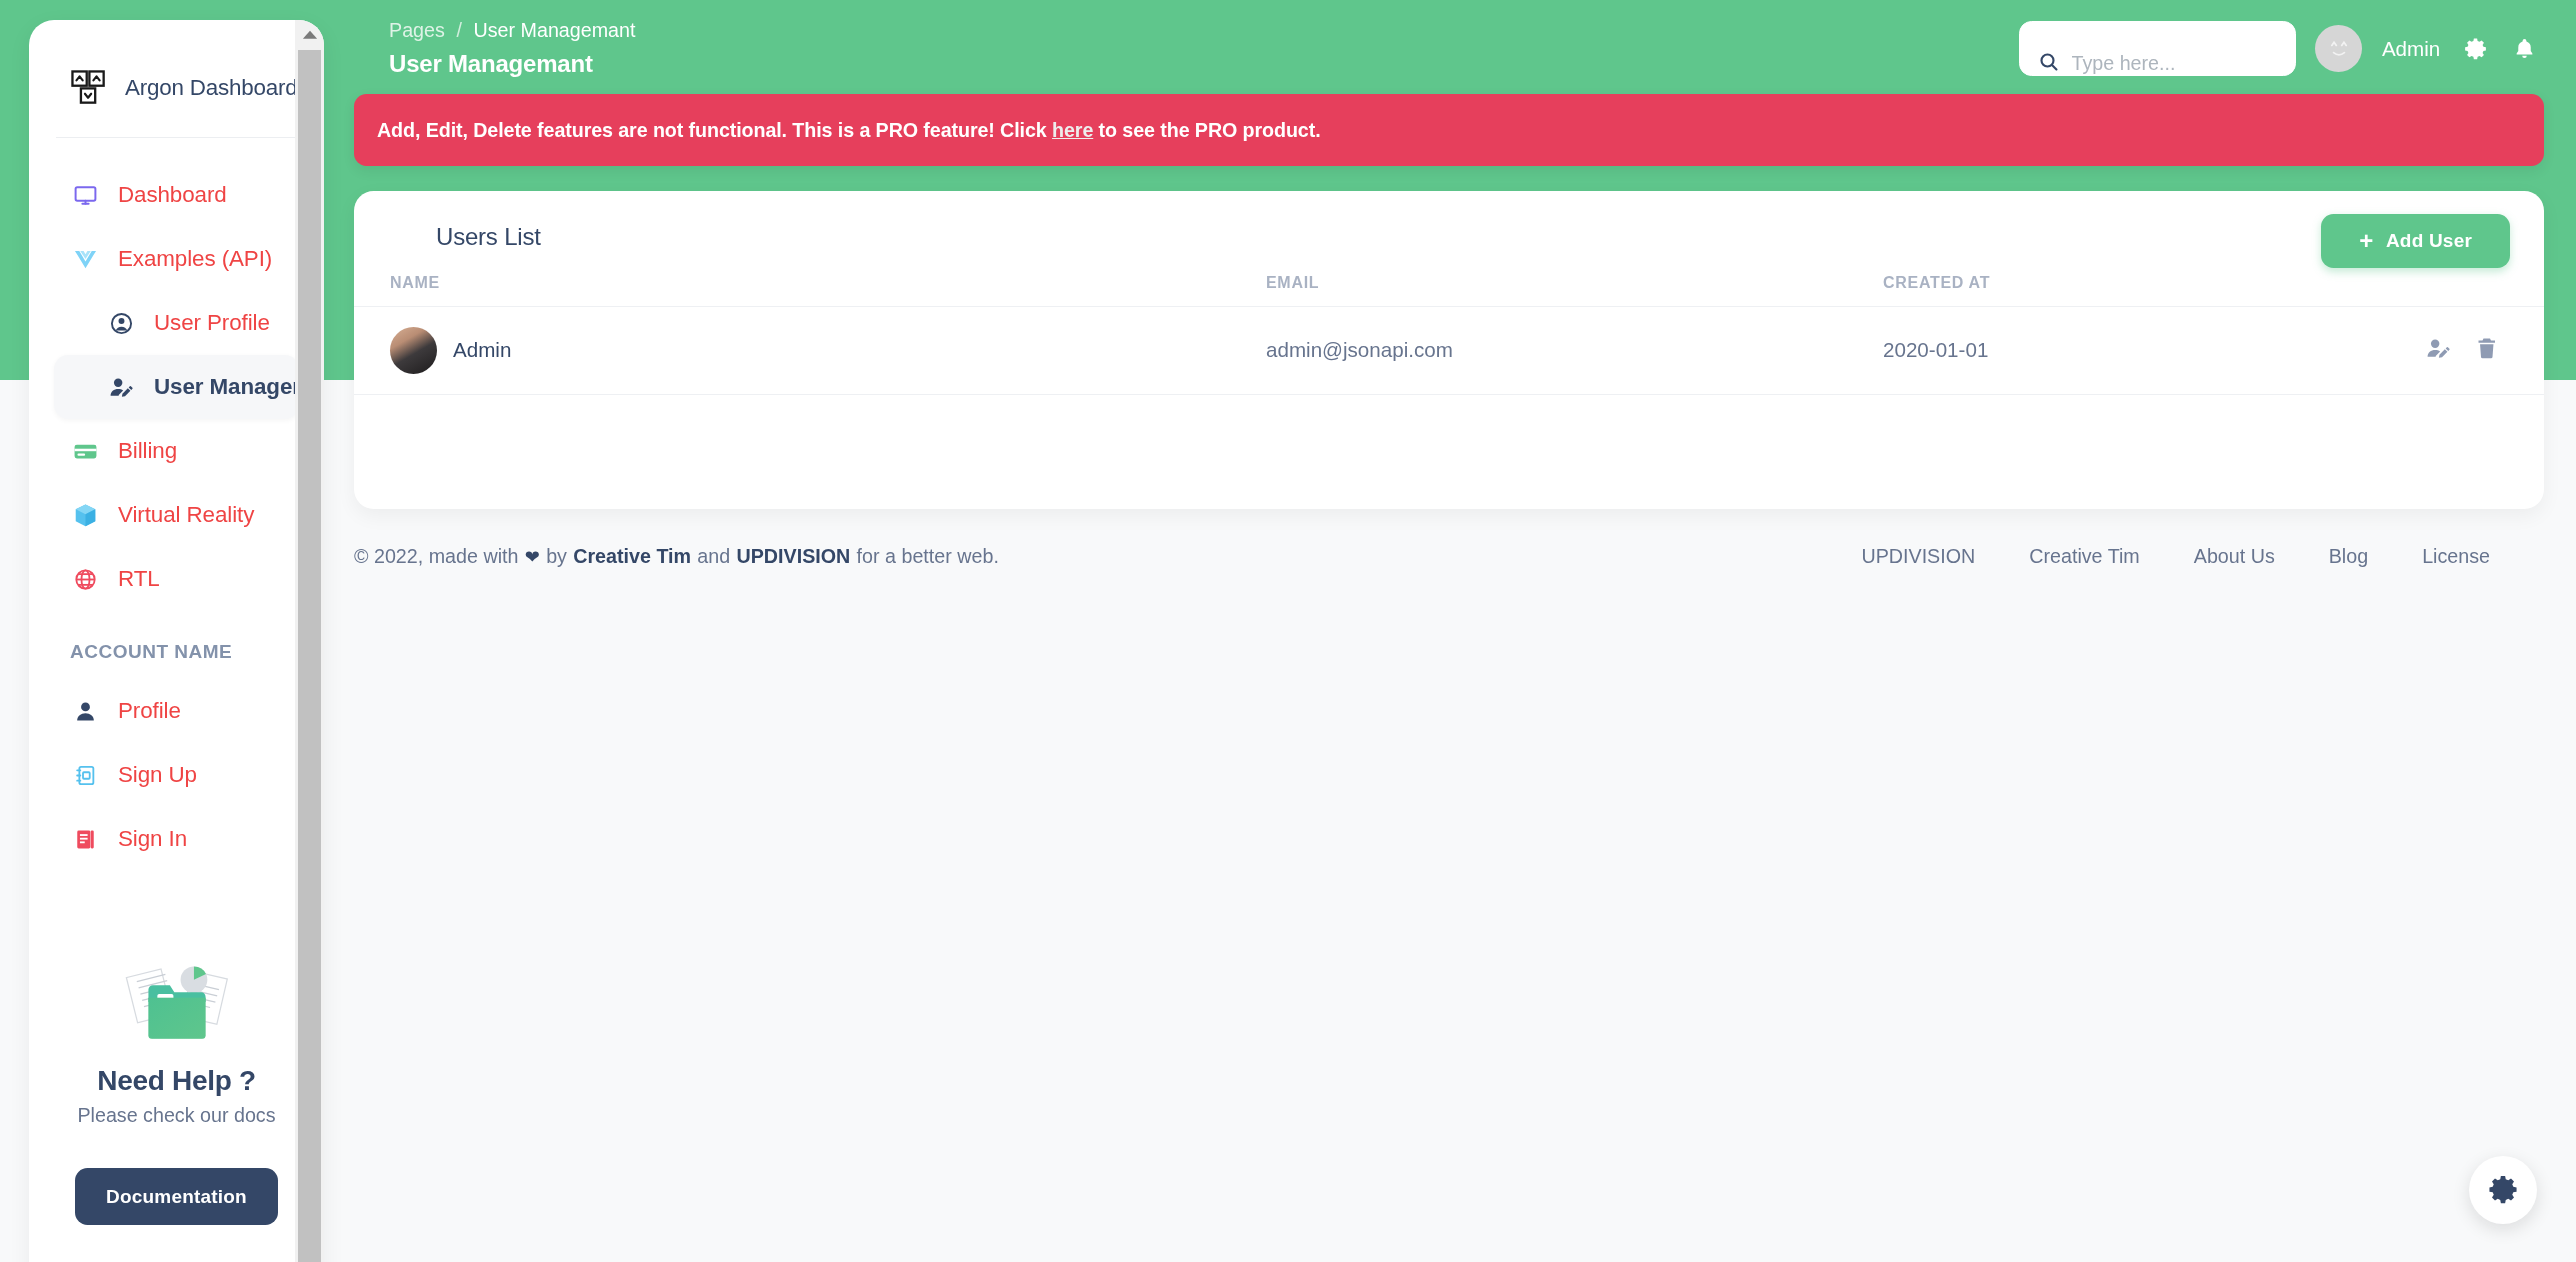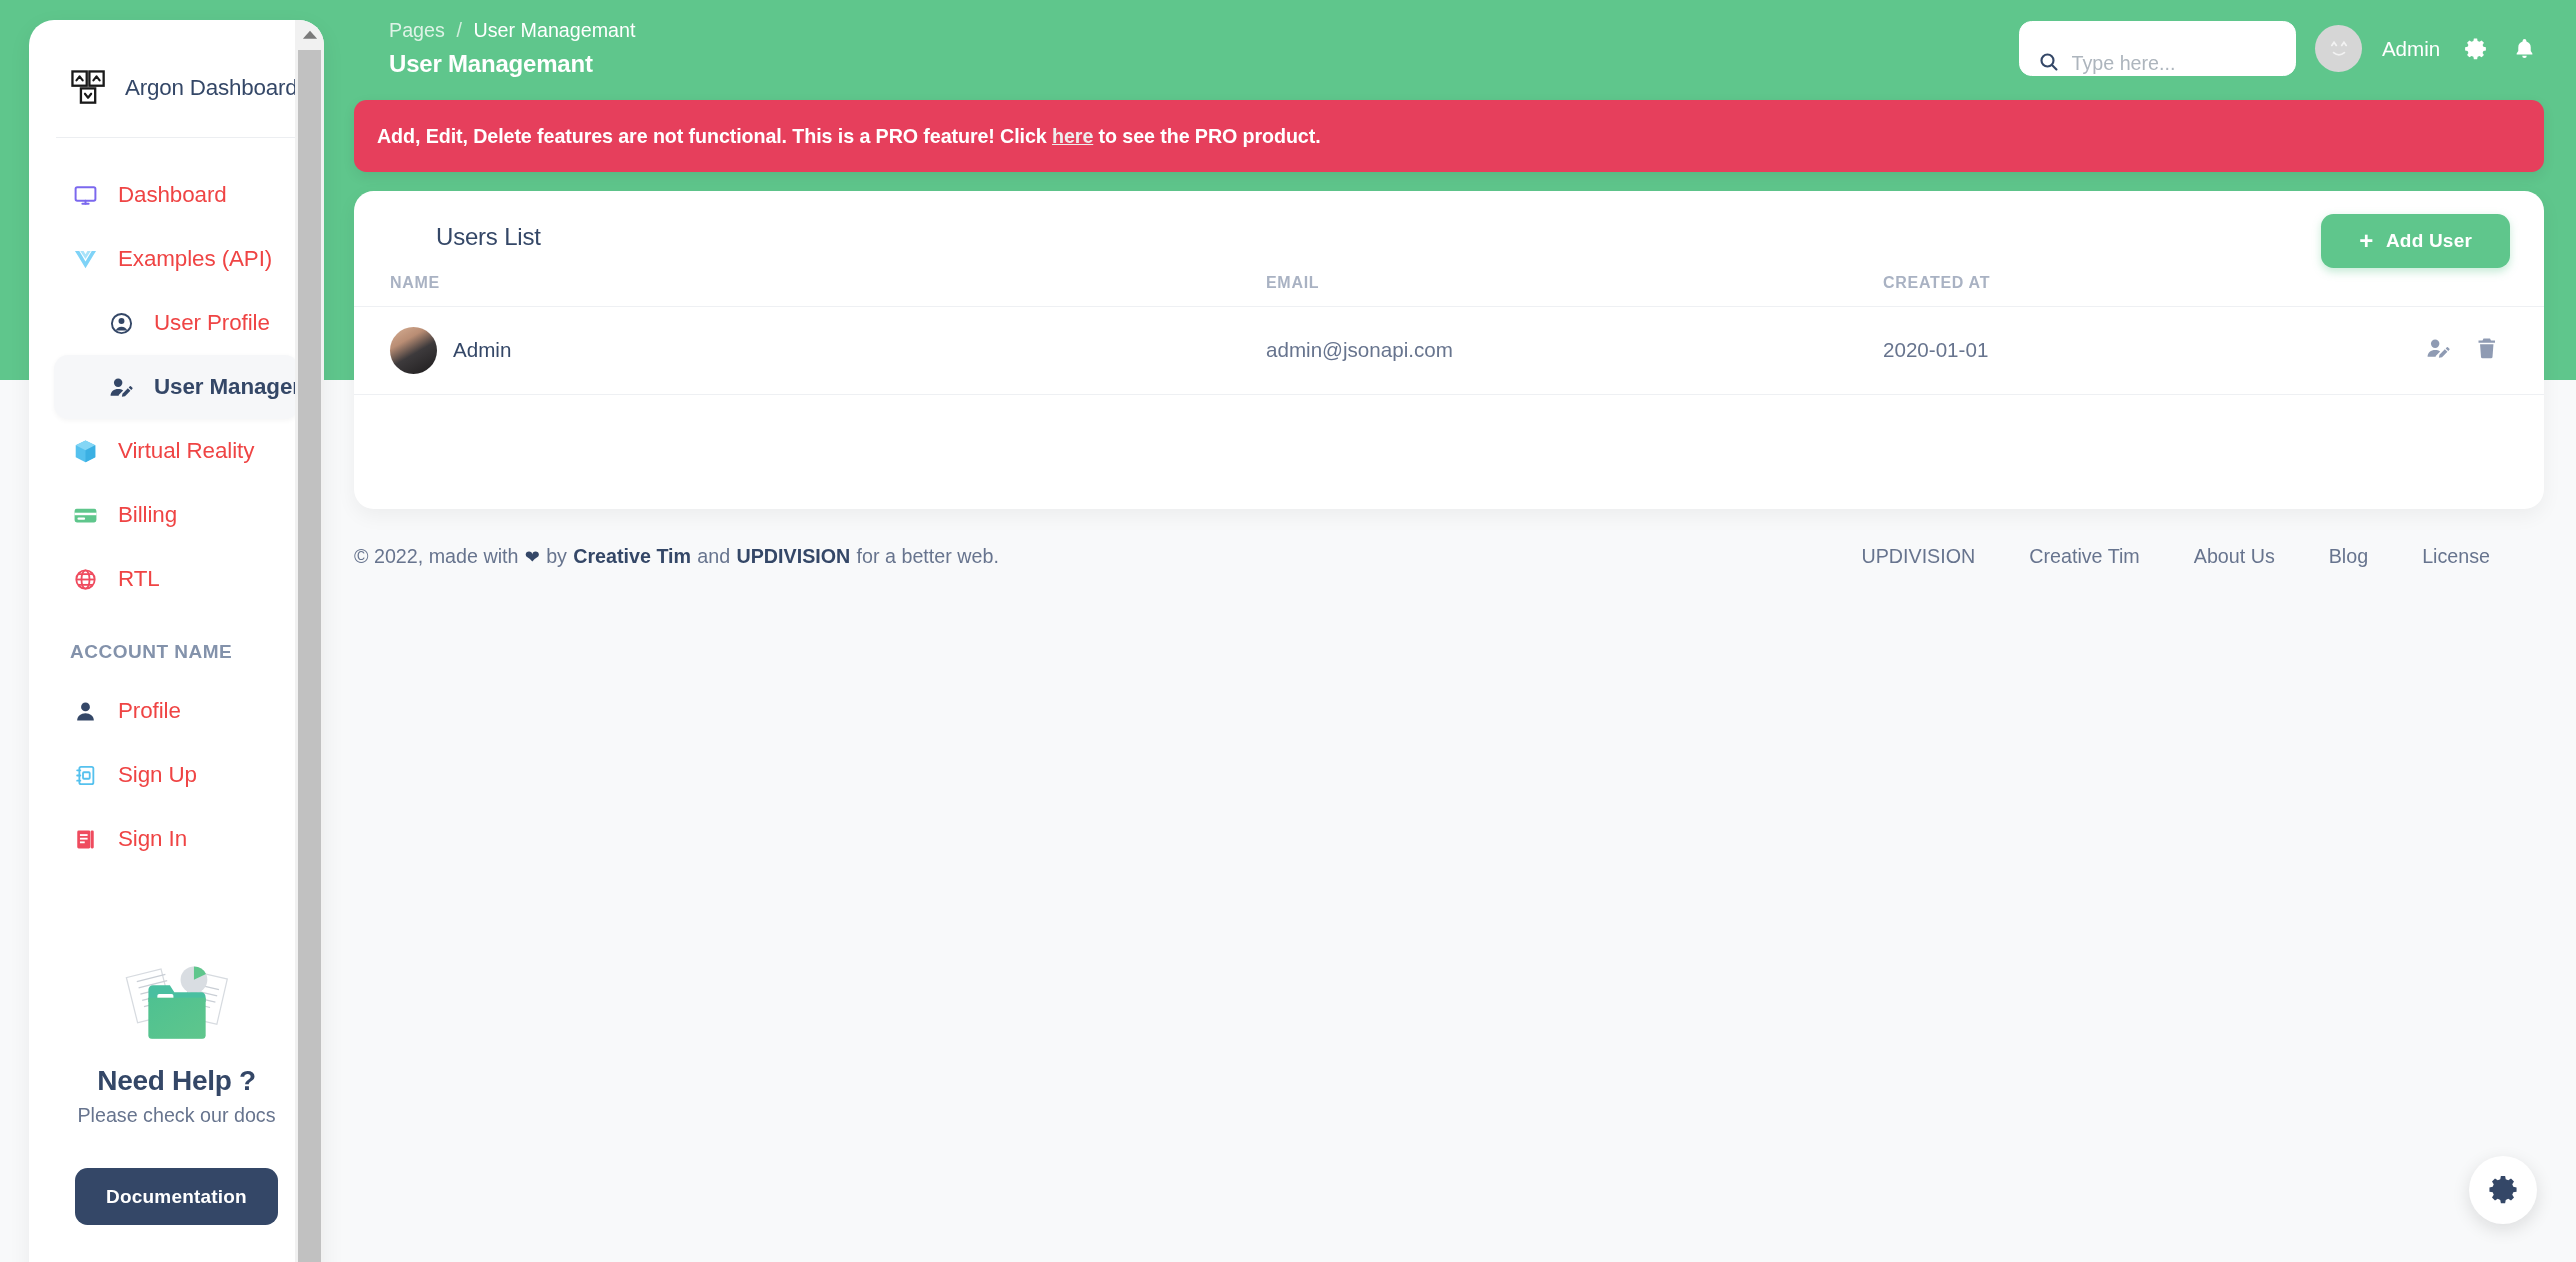--- a/index.html
+++ b/index.html
@@ -156,21 +156,21 @@
   .avatar-sm {
     width: 47px; height: 47px; border-radius: 50%;
     background: #d6d6d6; flex: 0 0 47px;
     display: flex; align-items: center; justify-content: center;
   }
   .admin-name { font-size: 20.6px; color: #fff; white-space: nowrap; }
   .icon-btn { cursor: pointer; display: flex; align-items: center; padding: 3.6px; }
 
   
   .alert {
-    position: absolute; left: 354px; top: 100px;
+    position: absolute; left: 354px; top: 94px;
     width: 2190px; height: 72px;
     background: #e63f5c;
     border-radius: 12.5px;
     display: flex; align-items: center;
     padding: 0 23px;
     box-shadow: 0 4.5px 12.5px rgba(0,0,0,0.07);
     z-index: 5;
   }
   .alert-text {
     font-size: 19.7px; font-weight: 700; color: #fff; letter-spacing: -0.1px;
@@ -336,38 +336,38 @@
             <path d="M22.8 10.7l1.6 1.6a.8.8 0 0 1 0 1.1l-1.2 1.2-2.7-2.7 1.2-1.2a.8.8 0 0 1 1.1 0z"></path>
             <path d="M19.6 12.8l2.7 2.7-5.6 5.6-3.3.6.6-3.3z"></path>
           </svg>
         </span>
         <span class="nav-label">User Management</span>
       </div>
 
 
       <div class="nav-item">
         <span class="nav-icon">
+          <svg width="25" height="23" viewBox="0 0 26 24">
+            <rect x="1.6" y="5" width="22.8" height="14.2" rx="2.4" fill="#5fc68c"></rect>
+            <rect x="1.6" y="9.1" width="22.8" height="2.6" fill="#ffffff"></rect>
+            <rect x="4.6" y="14.2" width="8" height="2.3" rx="1.1" fill="#ffffff"></rect>
+          </svg>
+        </span>
+        <span class="nav-label">Billing</span>
+      </div>
+
+      <div class="nav-item">
+        <span class="nav-icon">
           <svg width="23" height="25" viewBox="0 0 24 26">
             <path d="M12 1.4 L22.2 6.6 L22.2 19 L12 24.2 L1.8 19 L1.8 6.6 Z" fill="#55c1ee"></path>
             <path d="M12 1.4 L22.2 6.6 L12 11.8 L1.8 6.6 Z" fill="#84d6f5"></path>
             <path d="M12 11.8 L22.2 6.6 L22.2 19 L12 24.2 Z" fill="#3bb0e3"></path>
           </svg>
         </span>
         <span class="nav-label">Virtual Reality</span>
-      </div>
-
-      <div class="nav-item">
-        <span class="nav-icon">
-          <svg width="25" height="23" viewBox="0 0 26 24">
-            <rect x="1.6" y="5" width="22.8" height="14.2" rx="2.4" fill="#5fc68c"></rect>
-            <rect x="1.6" y="9.1" width="22.8" height="2.6" fill="#ffffff"></rect>
-            <rect x="4.6" y="14.2" width="8" height="2.3" rx="1.1" fill="#ffffff"></rect>
-          </svg>
-        </span>
-        <span class="nav-label">Billing</span>
       </div>
 
       <div class="nav-item">
         <span class="nav-icon">
           <svg width="23" height="23" viewBox="0 0 24 24" fill="none" stroke="#ef4b5e" stroke-width="1.9">
             <circle cx="12" cy="12" r="9.6"></circle>
             <ellipse cx="12" cy="12" rx="4.2" ry="9.6"></ellipse>
             <line x1="2.4" y1="12" x2="21.6" y2="12"></line>
             <line x1="4.2" y1="6.4" x2="19.8" y2="6.4"></line>
             <line x1="4.2" y1="17.6" x2="19.8" y2="17.6"></line>

